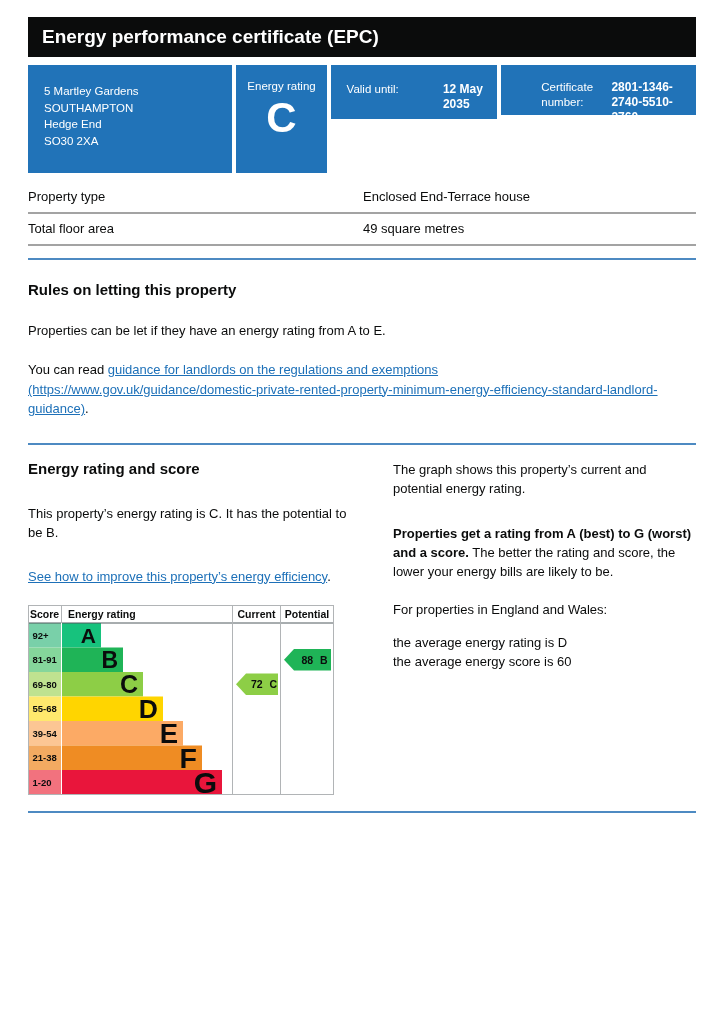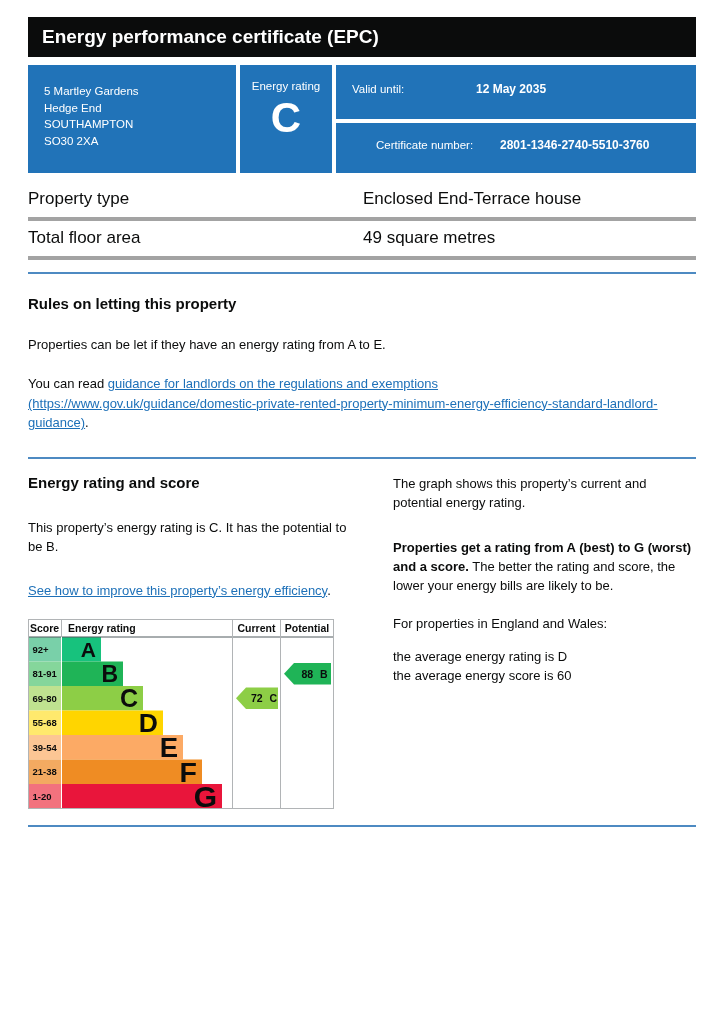--- a/index.html
+++ b/index.html
@@ -23,30 +23,30 @@
     padding-left: 14px;
   }
 
   
   .summary { margin-top: 8px; display: flex; gap: 4px; height: 108px; }
   .summary .box { background: #2173b8; color: #ffffff; }
   .addr-box { width: 208px; padding: 18px 16px; font-size: 11.5px; line-height: 16.5px; }
   .rating-box { width: 92px; text-align: center; padding-top: 15px; }
   .rating-box .rating-label { font-size: 11.5px; }
   .rating-box .rating-letter { font-size: 42px; font-weight: bold; line-height: 52px; }
-  .meta-col { flex: 1; display: flex; flex-direction: column; gap: 4px; }
+  .meta-col { flex: 1; display: flex; flex-direction: row; gap: 4px; }
   .meta-row { background: #2173b8; color: #ffffff; display: flex; padding: 17px 0 0 16px; font-size: 11.5px; line-height: 15px; }
   .meta-row.top { height: 54px; }
   .meta-row.bottom { height: 50px; padding-top: 15px; padding-left: 40px; }
   .meta-row .m-label { width: 124px; }
   .meta-row .m-value { font-weight: bold; font-size: 12px; }
 
   
   .prop-table { margin-top: 9px; }
-  .prop-row { display: flex; padding: 7px 0 8px 0; border-bottom: 4px solid #a3a3a3; font-size: 17px; }
+  .prop-row { display: flex; padding: 7px 0 8px 0; border-bottom: 2px solid #a3a3a3; font-size: 13px; }
   .prop-row .p-label { flex: 0 0 335px; }
 
   
   .divider { height: 2px; background: #4d8ac2; border: none; }
   .divider.d1 { margin-top: 12px; }
   .divider.d2 { margin-top: 24px; }
   .divider.d3 { margin-top: 16px; }
 
   h2 { font-size: 15px; font-weight: bold; line-height: 22px; }
   .rules-heading { margin-top: 19px; }
@@ -73,22 +73,22 @@
 </head>
 <body>
 
 <div class="page">
 
   <div class="title-bar">Energy performance certificate (EPC)</div>
 
   <div class="summary">
     <div class="box addr-box">
         <div>5 Martley Gardens</div>
+        <div>SOUTHAMPTON</div>
         <div>Hedge End</div>
-        <div>SOUTHAMPTON</div>
         <div>SO30 2XA</div>
       </div>
     <div class="box rating-box">
       <div class="rating-label">Energy rating</div>
       <div class="rating-letter">C</div>
     </div>
     <div class="meta-col">
       <div class="meta-row top">
         <span class="m-label">Valid until:</span>
         <span class="m-value">12 May 2035</span>

